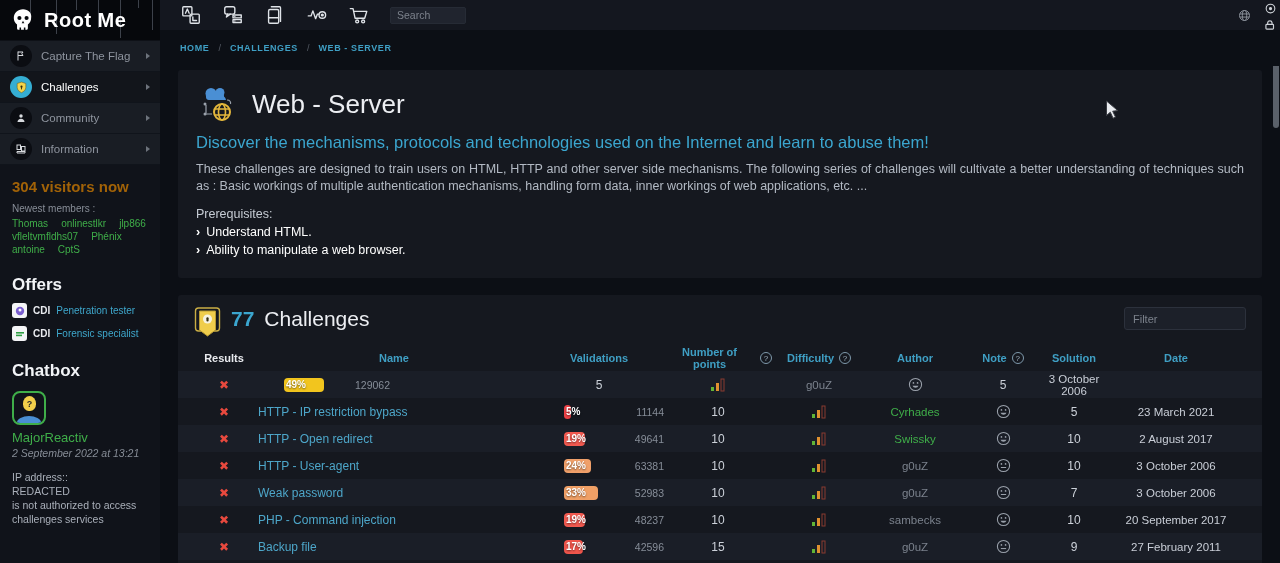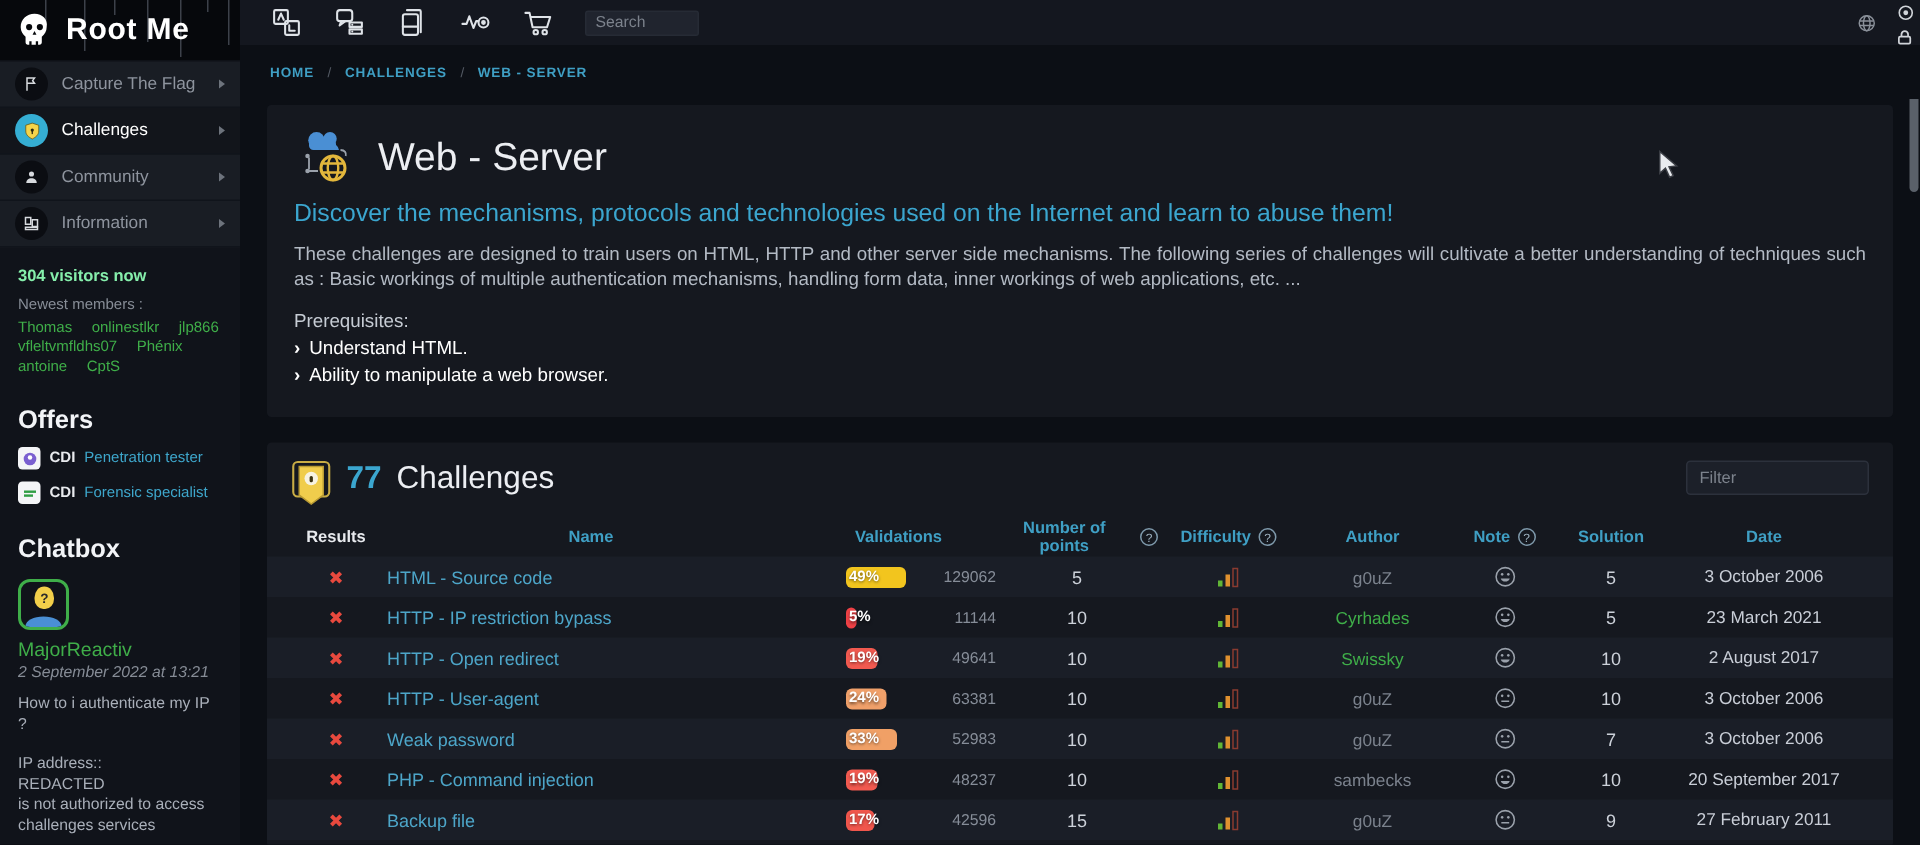--- a/index.html
+++ b/index.html
@@ -21,21 +21,21 @@
   .skull { position:relative; z-index:1; }
 
   .side-menu { background:#191d24; border-top:1px solid #0e1117; }
   .menu-item { height:31px; display:flex; align-items:center; gap:9px; padding:0 10px; border-bottom:1px solid #10141b; color:#8e949e; font-size:11.5px; cursor:pointer; }
   .menu-item.active { background:#12151b; color:#fff; }
   .menu-ic { width:22px; height:22px; border-radius:50%; background:#0b0d12; display:flex; align-items:center; justify-content:center; flex:0 0 22px; }
   .menu-item.active .menu-ic { background:#35aed3; }
   .caret { width:0; height:0; border-top:3.5px solid transparent; border-bottom:3.5px solid transparent; border-left:4.5px solid #6d737c; margin-left:auto; }
 
   .side-body { padding:0 12px; }
-  .visitors { margin-top:13px; color:#86efac; font-size:11px; font-weight:700; }
+  .visitors { margin-top:13px; color:#a16207; font-size:15px; font-weight:700; }
   .newest-label { margin-top:8px; color:#878d97; font-size:10px; }
   .members { margin-top:4px; display:flex; flex-wrap:wrap; column-gap:13px; row-gap:2px; }
   .members a { color:#3fae49; font-size:10px; }
   .offers-title, .chatbox-title { margin-top:20px; color:#f2f4f7; font-size:17px; font-weight:700; }
   .offer-row { margin-top:8px; display:flex; align-items:center; gap:6px; font-size:10px; }
   .offer-badge { width:15px; height:15px; background:#f4f5f7; border-radius:3px; display:flex; align-items:center; justify-content:center; }
   .offer-contract { color:#e8eaee; font-weight:700; }
   .offer-link { color:#3ea7cc; }
   .avatar { margin-top:10px; width:34px; height:34px; border:2px solid #3fae49; border-radius:8px; background:#10131a; position:relative; overflow:hidden; }
   .av-head { position:absolute; left:9px; top:3px; width:13px; height:15px; border-radius:50% 50% 45% 45%; background:#f2cf4a; color:#2b2b2b; font-size:9px; font-weight:700; display:flex; align-items:center; justify-content:center; }
@@ -208,21 +208,20 @@
       <a class="offer-link">Forensic specialist</a>
     </div>
 
     <div class="chatbox-title">Chatbox</div>
     <div class="avatar">
       <span class="av-head">?</span>
       <span class="av-body"></span>
     </div>
     <div class="chat-user"><a>MajorReactiv</a></div>
     <div class="chat-date">2 September 2022 at 13:21</div>
-    <div class="chat-line chat-q">How to i authenticate my IP ?</div>
     <div class="chat-line chat-blk">IP address::</div>
     <div class="chat-line">REDACTED</div>
     <div class="chat-line">is not authorized to access</div>
     <div class="chat-line">challenges services</div>
 
   </div>
 </div>
 
 <div class="topbar">
   <svg class="tb-ic" viewBox="0 0 24 24" fill="none" stroke="#dfe3e8" stroke-width="1.5" stroke-linecap="round" stroke-linejoin="round">
@@ -335,21 +334,20 @@
           <span class="qmark">?</span>
         </div>
       <div class="th">Solution</div>
       <div class="th">Date</div>
     </div>
 
     <div>
 
       <div class="trow">
         <div class="cell"><span class="xmark">✖</span></div>
-        <div class="cell name"><a>HTML - Source code</a></div>
         <div class="vwrap">
             <span class="badge-wrap">
               <span class="badge" style="width: 40px; background: rgb(242, 197, 30);"></span>
               <span class="pct">49%</span>
             </span>
             <span class="count">129062</span>
           </div>
         <div class="cell pts">5</div>
         <div class="cell">
             <svg width="16" height="14" viewBox="0 0 16 14" style="margin:0 auto">

